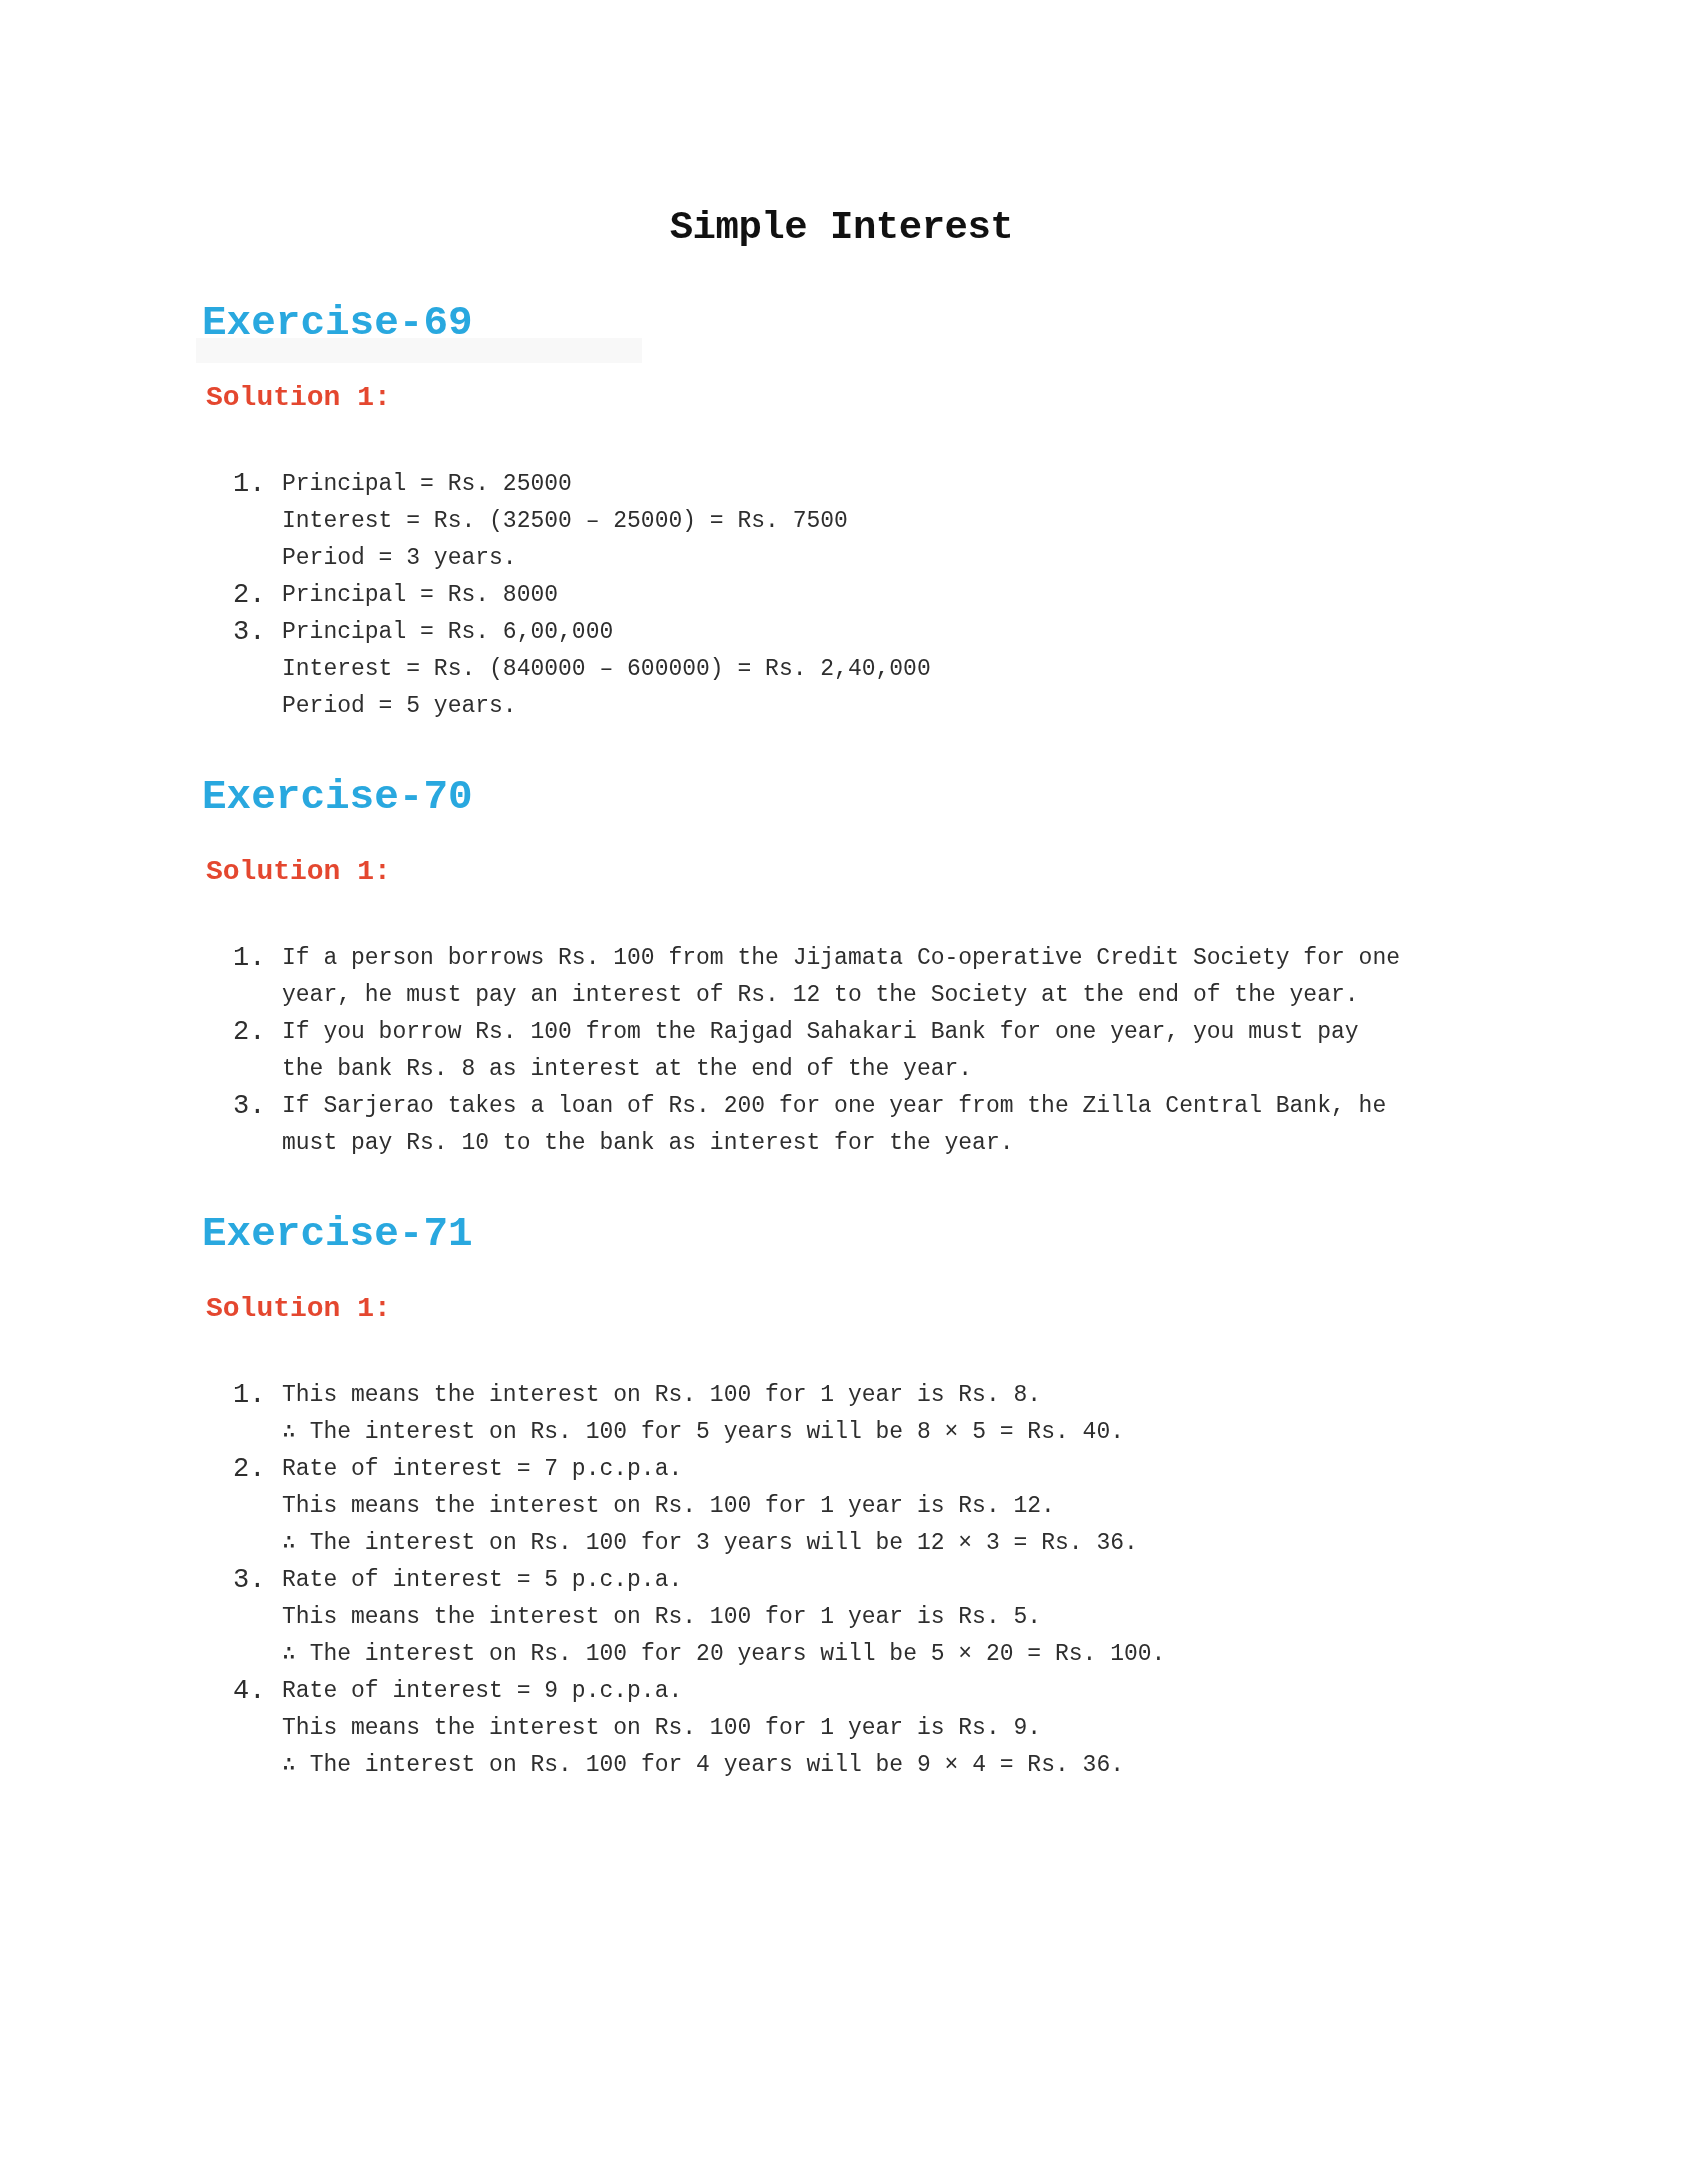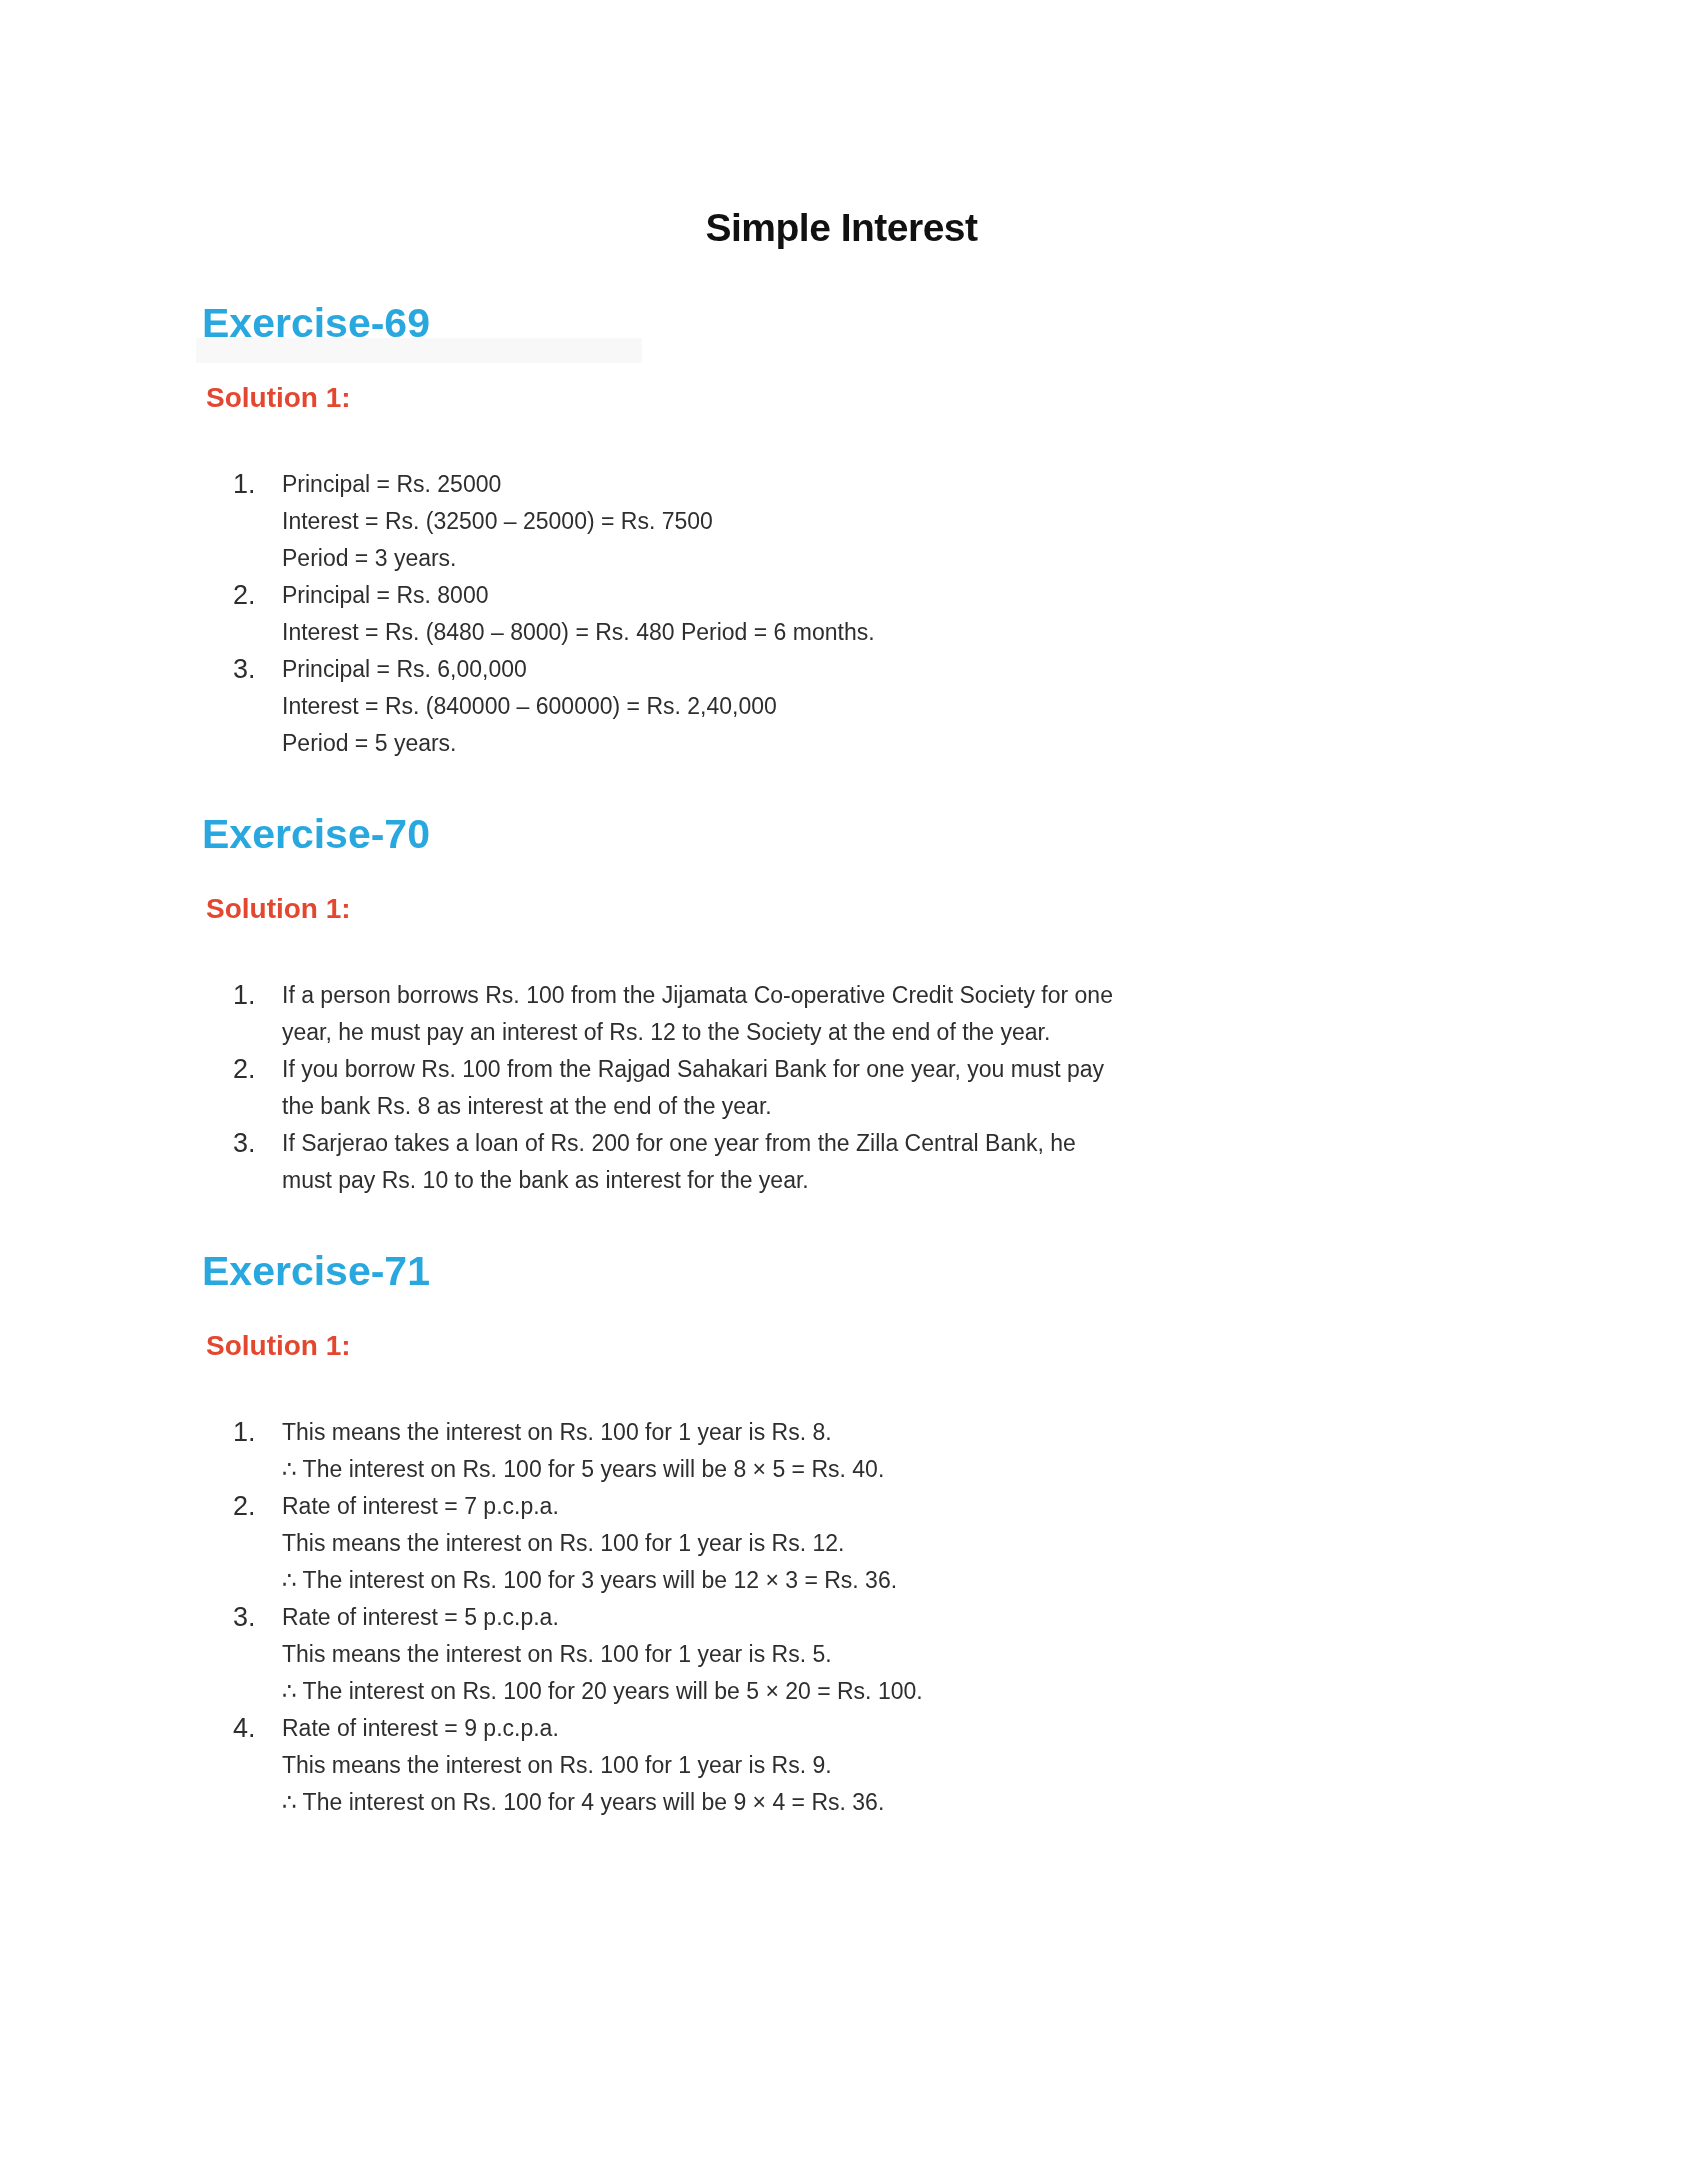--- a/index.html
+++ b/index.html
@@ -8,21 +8,21 @@
     --body-color:#2E2E2E;
     --title-color:#111111;
     --artifact-color:#f8f8f8;
   }
   html,body{margin:0;padding:0;background:#ffffff;}
   .page{
     position:relative;
     width:1683px;
     height:2178px;
     background:#ffffff;
-    font-family:Liberation Sans, sans-serif;
+    font-family:Liberation Mono, monospace;
     color:var(--body-color);
     overflow:hidden;
   }
   .doc-title{
     margin:0;
     padding-top:205px;
     text-align:center;
     font-size:39px;
     line-height:46px;
     font-weight:700;
@@ -94,21 +94,20 @@
       <div class="list">
         <div class="item">
           <span class="num">1.</span>
           <div class="line">Principal = Rs. 25000</div>
           <div class="line">Interest = Rs. (32500 – 25000) = Rs. 7500</div>
           <div class="line">Period = 3 years.</div>
         </div>
         <div class="item">
           <span class="num">2.</span>
           <div class="line">Principal = Rs. 8000</div>
-          <div class="line">Interest = Rs. (8480 – 8000) = Rs. 480 Period = 6 months.</div>
         </div>
         <div class="item">
           <span class="num">3.</span>
           <div class="line">Principal = Rs. 6,00,000</div>
           <div class="line">Interest = Rs. (840000 – 600000) = Rs. 2,40,000</div>
           <div class="line">Period = 5 years.</div>
         </div>
       </div>
     </section>
 

